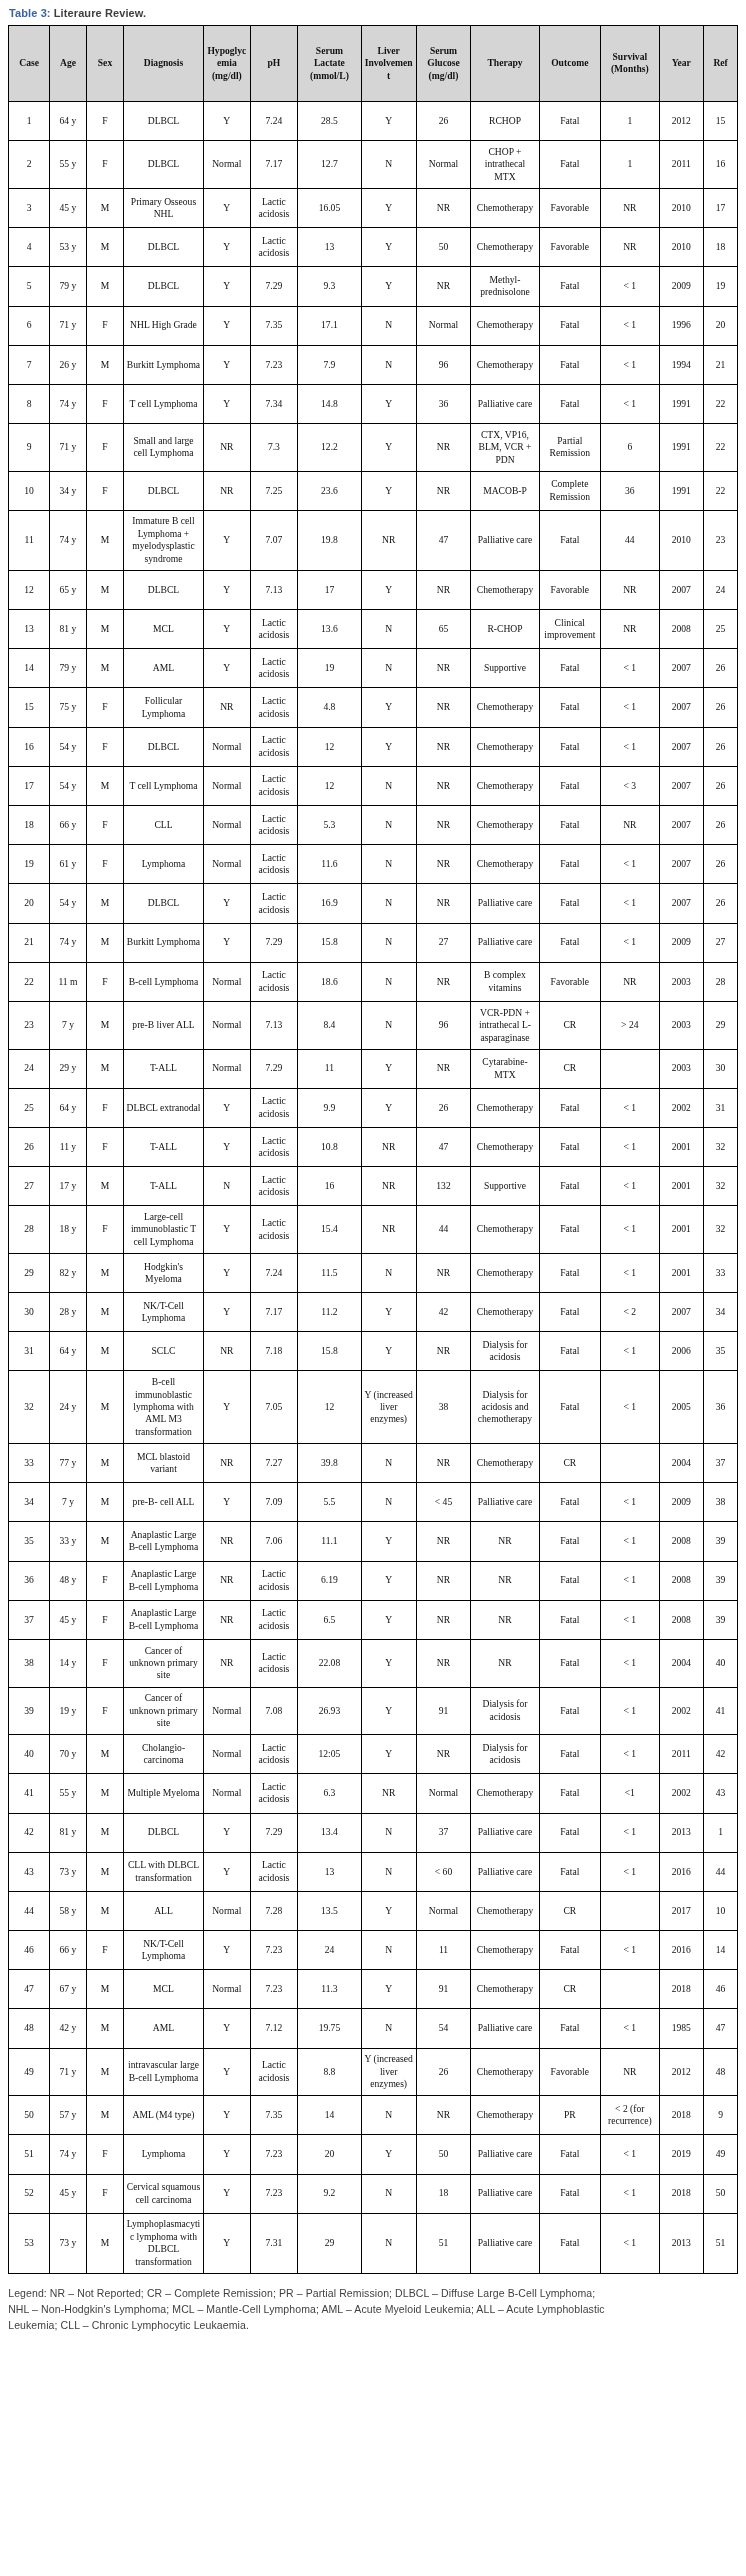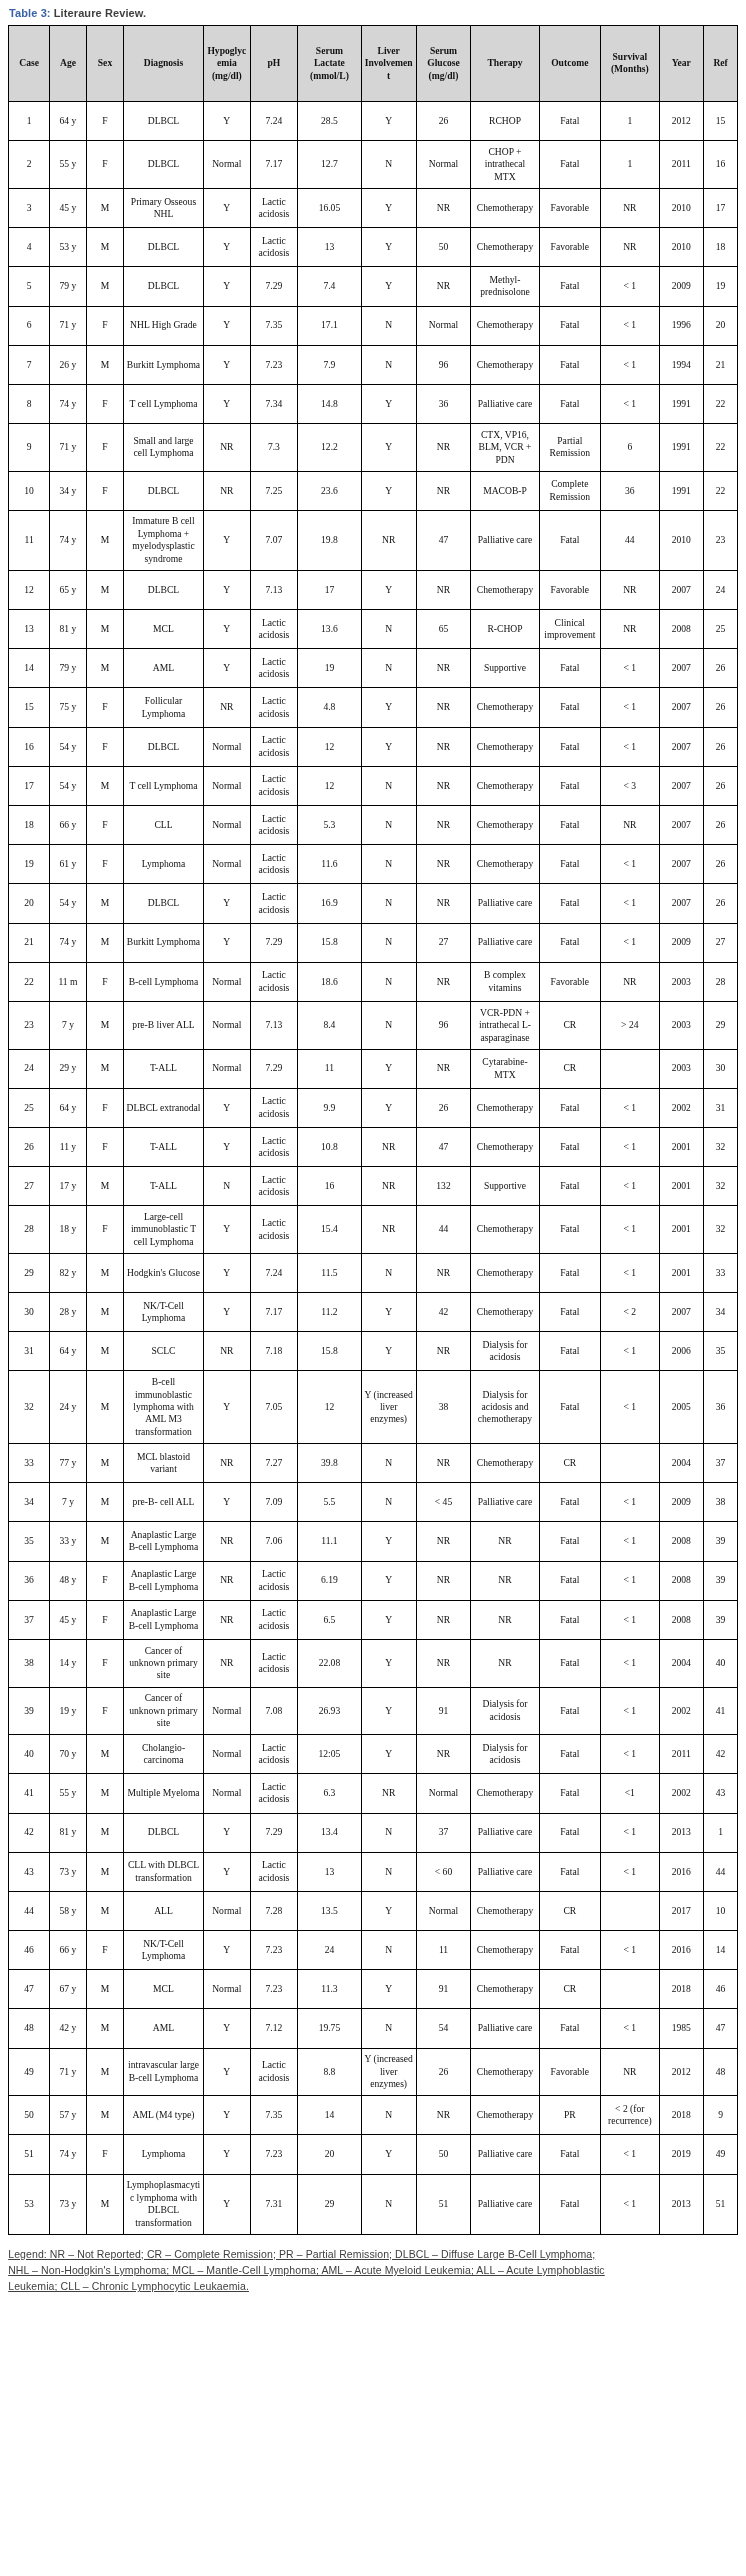--- a/index.html
+++ b/index.html
@@ -57,21 +57,20 @@
   .tbl col:nth-child(12) { width: 7.9%; }
   .tbl col:nth-child(13) { width: 6.0%; }
   .tbl col:nth-child(14) { width: 4.6%; }
   .legend {
     font-family: "Liberation Sans", sans-serif;
     font-size: 10.5px;
     color: #3f3f3f;
     margin-top: 11px;
     line-height: 1.55;
     letter-spacing: 0.1px;
-    text-decoration: underline;
   }
 </style>
 </head>
 <body>
 
 <div class="page">
   <div class="caption">
     <span class="prefix">Table 3:</span><span class="rest"> Literaure Review.</span>
   </div>
 
@@ -175,21 +174,21 @@
           <td>2010</td>
           <td>18</td>
         </tr>
         <tr>
           <td>5</td>
           <td>79 y</td>
           <td>M</td>
           <td>DLBCL</td>
           <td>Y</td>
           <td>7.29</td>
-          <td>7.4</td>
+          <td>9.3</td>
           <td>Y</td>
           <td>NR</td>
           <td>Methyl-prednisolone</td>
           <td>Fatal</td>
           <td>&lt; 1</td>
           <td>2009</td>
           <td>19</td>
         </tr>
         <tr>
           <td>6</td>
@@ -556,21 +555,21 @@
           <td>Chemotherapy</td>
           <td>Fatal</td>
           <td>&lt; 1</td>
           <td>2001</td>
           <td>32</td>
         </tr>
         <tr>
           <td>29</td>
           <td>82 y</td>
           <td>M</td>
-          <td>Hodgkin's Glucose</td>
+          <td>Hodgkin's Myeloma</td>
           <td>Y</td>
           <td>7.24</td>
           <td>11.5</td>
           <td>N</td>
           <td>NR</td>
           <td>Chemotherapy</td>
           <td>Fatal</td>
           <td>&lt; 1</td>
           <td>2001</td>
           <td>33</td>
@@ -903,20 +902,36 @@
           <td>Y</td>
           <td>7.23</td>
           <td>20</td>
           <td>Y</td>
           <td>50</td>
           <td>Palliative care</td>
           <td>Fatal</td>
           <td>&lt; 1</td>
           <td>2019</td>
           <td>49</td>
+        </tr>
+        <tr>
+          <td>52</td>
+          <td>45 y</td>
+          <td>F</td>
+          <td>Cervical squamous cell carcinoma</td>
+          <td>Y</td>
+          <td>7.23</td>
+          <td>9.2</td>
+          <td>N</td>
+          <td>18</td>
+          <td>Palliative care</td>
+          <td>Fatal</td>
+          <td>&lt; 1</td>
+          <td>2018</td>
+          <td>50</td>
         </tr>
         <tr>
           <td>53</td>
           <td>73 y</td>
           <td>M</td>
           <td>Lymphoplasmacytic lymphoma with DLBCL transformation</td>
           <td>Y</td>
           <td>7.31</td>
           <td>29</td>
           <td>N</td>

